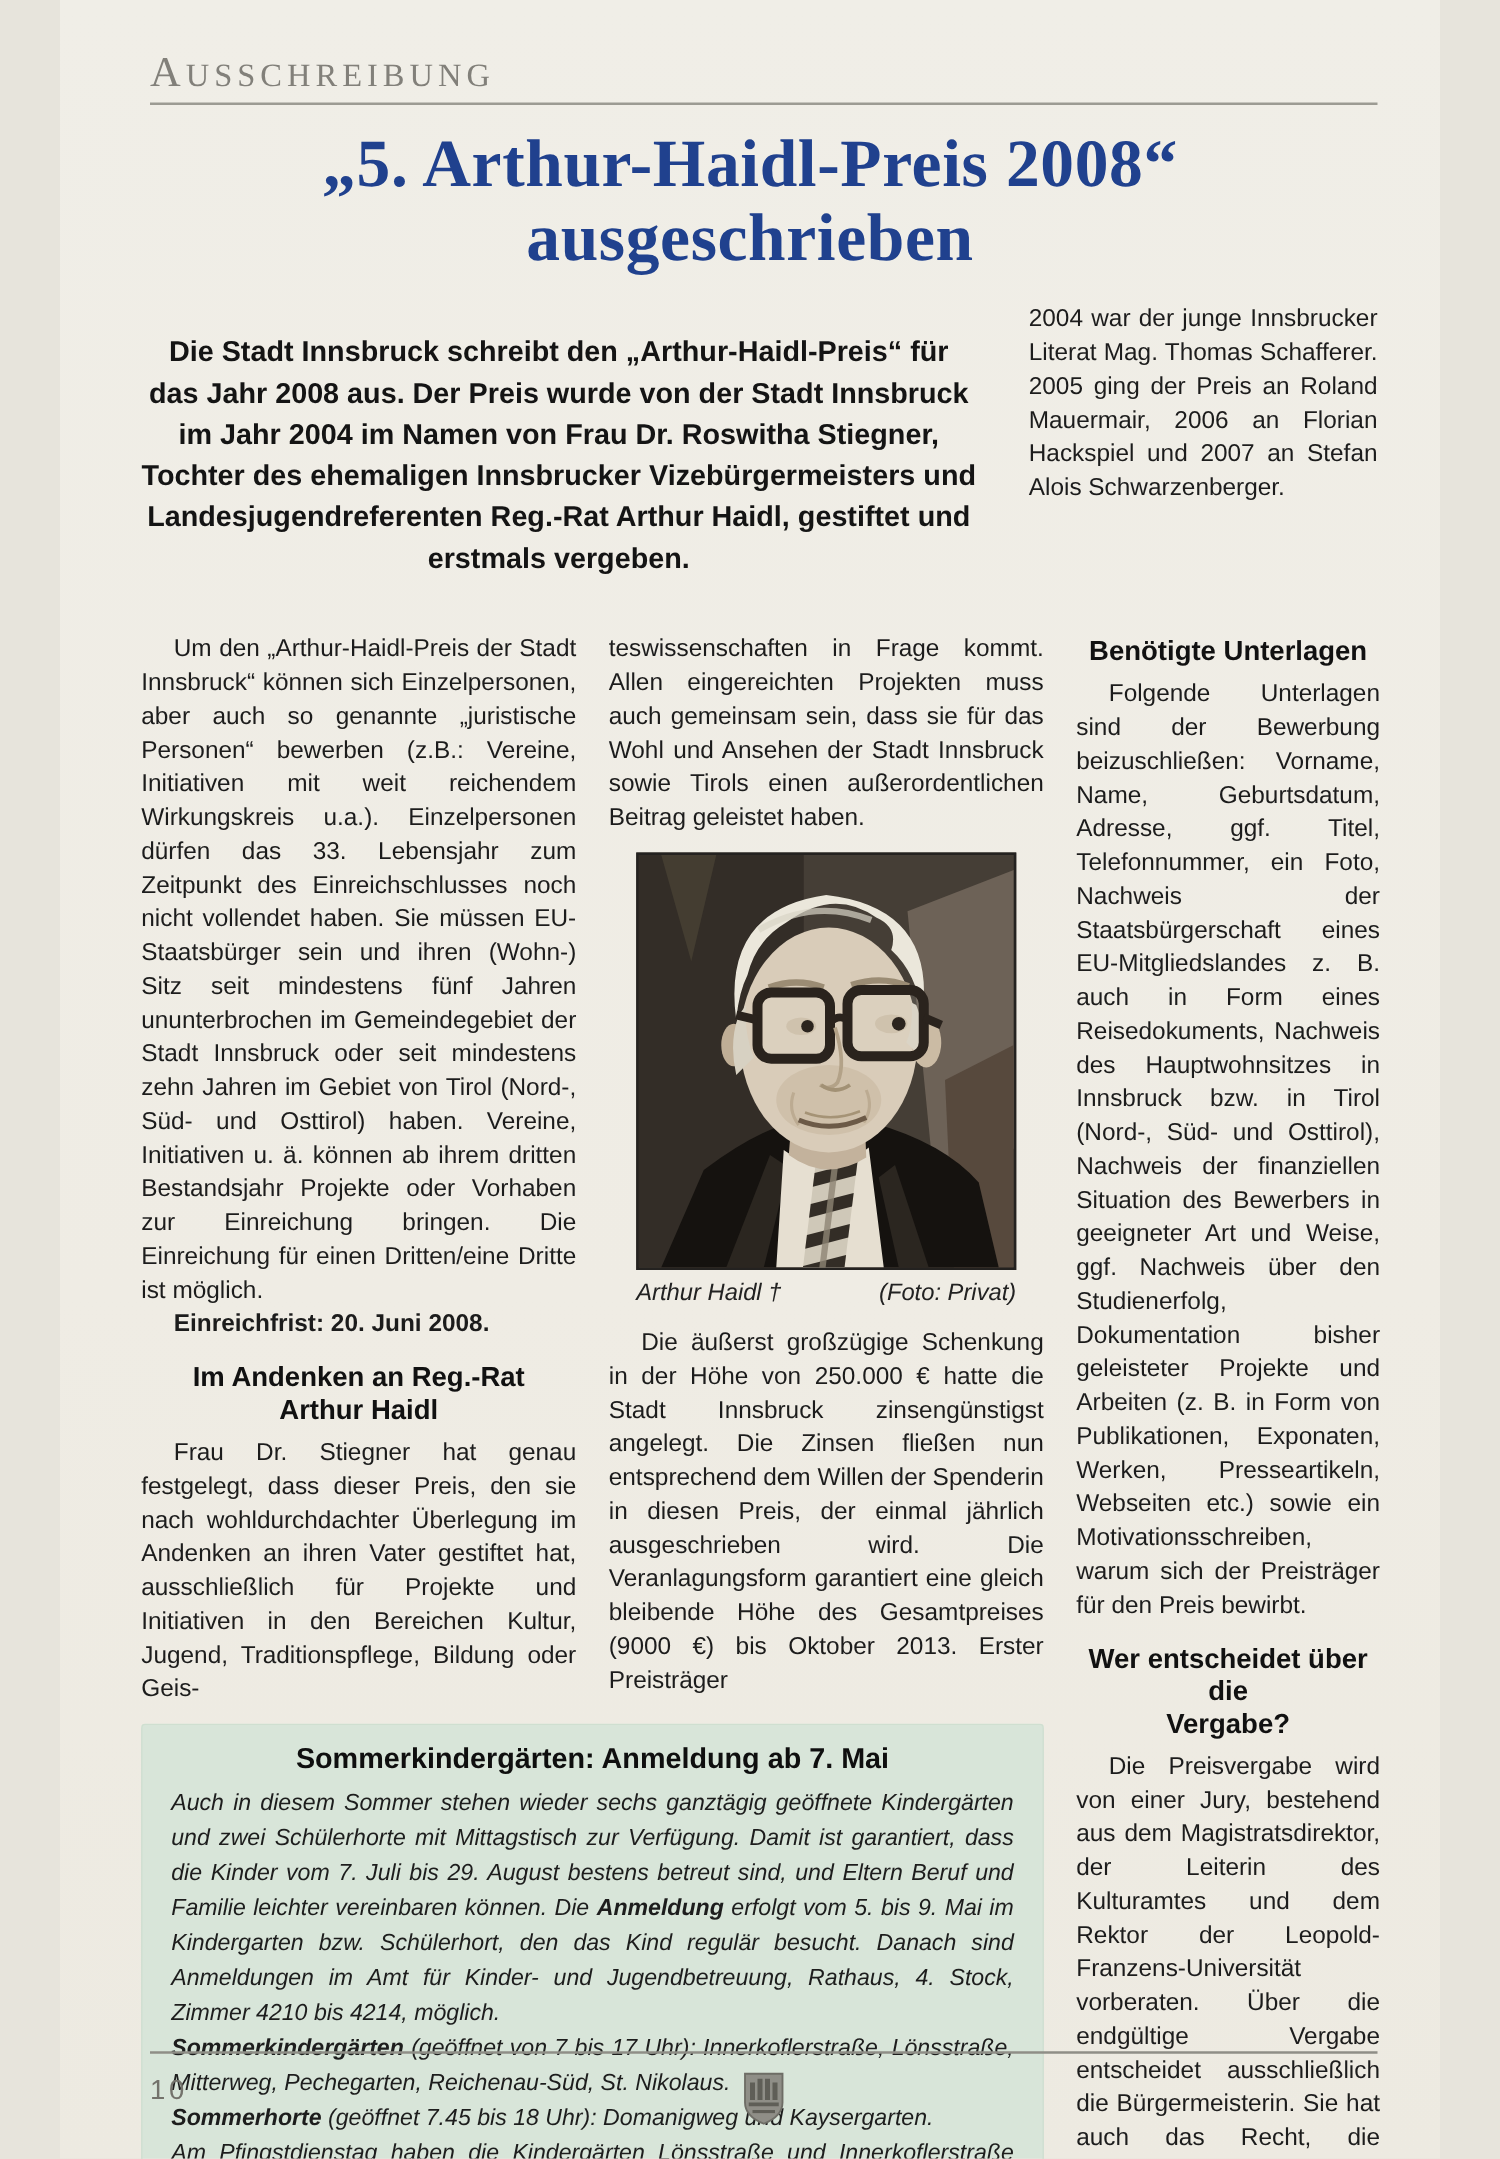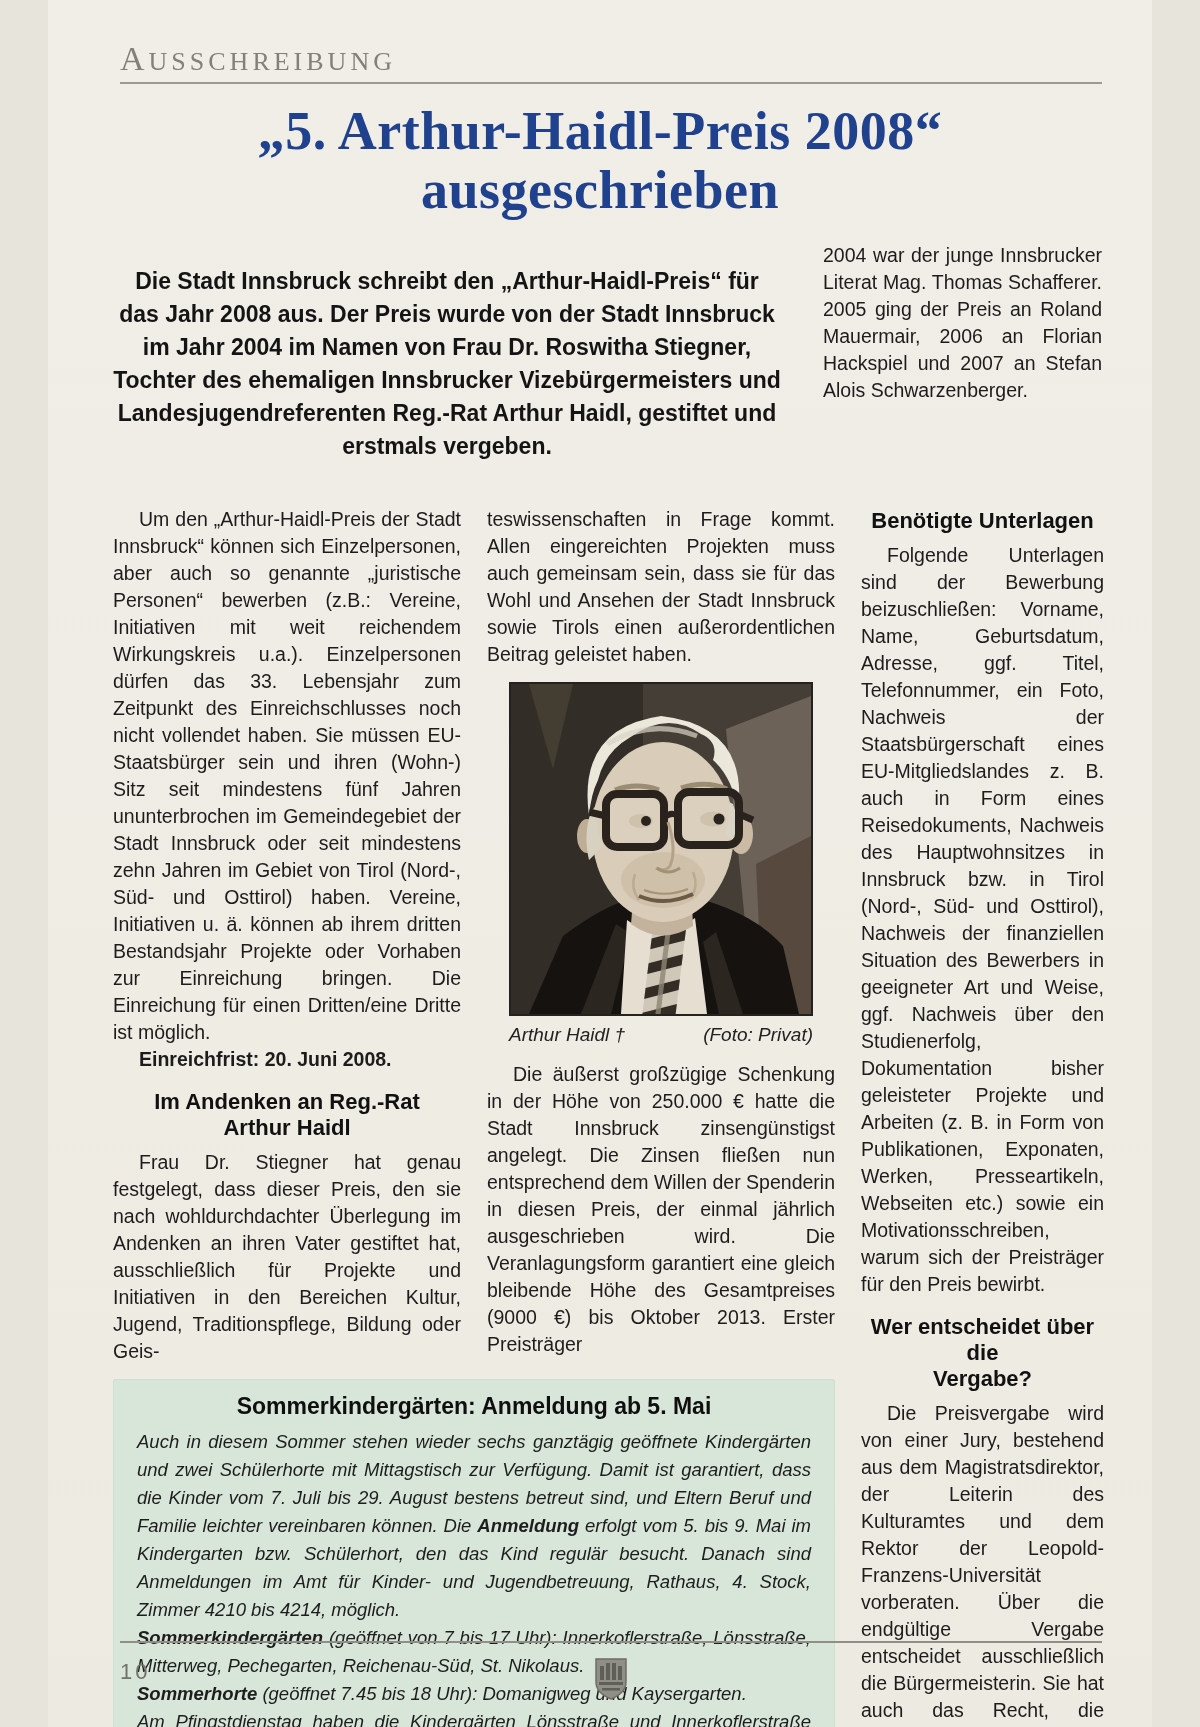--- a/index.html
+++ b/index.html
@@ -181,21 +181,21 @@
               <span>Arthur Haidl †</span>
               <span>(Foto: Privat)</span>
             </figcaption>
           </figure>
 
           <p class="body-p indent">Die äußerst großzügige Schenkung in der Höhe von 250.000 € hatte die Stadt Innsbruck zinsengünstigst angelegt. Die Zinsen fließen nun entsprechend dem Willen der Spenderin in diesen Preis, der einmal jährlich ausgeschrieben wird. Die Veranlagungsform garantiert eine gleich bleibende Höhe des Gesamtpreises (9000 €) bis Oktober 2013. Erster Preisträger</p>
         </div>
       </div>
 
       <div class="green-box">
-        <div class="gb-title">Sommerkindergärten: Anmeldung ab 5. Mai</div>
+        <div class="gb-title">Sommerkindergärten: Anmeldung ab 7. Mai</div>
         <p class="gb-p"><span>Auch in diesem Sommer stehen wieder sechs ganztägig geöffnete Kindergärten und zwei Schülerhorte mit Mittagstisch zur Verfügung. Damit ist garantiert, dass die Kinder vom 7. Juli bis 29. August bestens betreut sind, und Eltern Beruf und Familie leichter vereinbaren können. Die </span><span class="gbold">Anmeldung</span><span> erfolgt vom 5. bis 9. Mai im Kindergarten bzw. Schülerhort, den das Kind regulär besucht. Danach sind Anmeldungen im Amt für Kinder- und Jugendbetreuung, Rathaus, 4. Stock, Zimmer 4210 bis 4214, möglich.</span></p>
         <p class="gb-p"><span class="gbold">Sommerkindergärten</span><span> (geöffnet von 7 bis 17 Uhr): Innerkoflerstraße, Lönsstraße, Mitterweg, Pechegarten, Reichenau-Süd, St. Nikolaus.</span></p>
         <p class="gb-p"><span class="gbold">Sommerhorte</span><span> (geöffnet 7.45 bis 18 Uhr): Domanigweg und Kaysergarten.</span></p>
         <p class="gb-p">Am Pfingstdienstag haben die Kindergärten Lönsstraße und Innerkoflerstraße sowie der Schülerhort Domanigweg geöffnet.</p>
       </div>
     </div>
 
     <div class="col3">
       <h2 class="col-head first">Benötigte Unterlagen</h2>
       <p class="body-p indent">Folgende Unterlagen sind der Bewerbung beizuschließen: Vorname, Name, Geburtsdatum, Adresse, ggf. Titel, Telefonnummer, ein Foto, Nachweis der Staatsbürgerschaft eines EU-Mitgliedslandes z. B. auch in Form eines Reisedokuments, Nachweis des Hauptwohnsitzes in Innsbruck bzw. in Tirol (Nord-, Süd- und Osttirol), Nachweis der finanziellen Situation des Bewerbers in geeigneter Art und Weise, ggf. Nachweis über den Studienerfolg, Dokumentation bisher geleisteter Projekte und Arbeiten (z. B. in Form von Publikationen, Exponaten, Werken, Presseartikeln, Webseiten etc.) sowie ein Motivationsschreiben, warum sich der Preisträger für den Preis bewirbt.</p>

